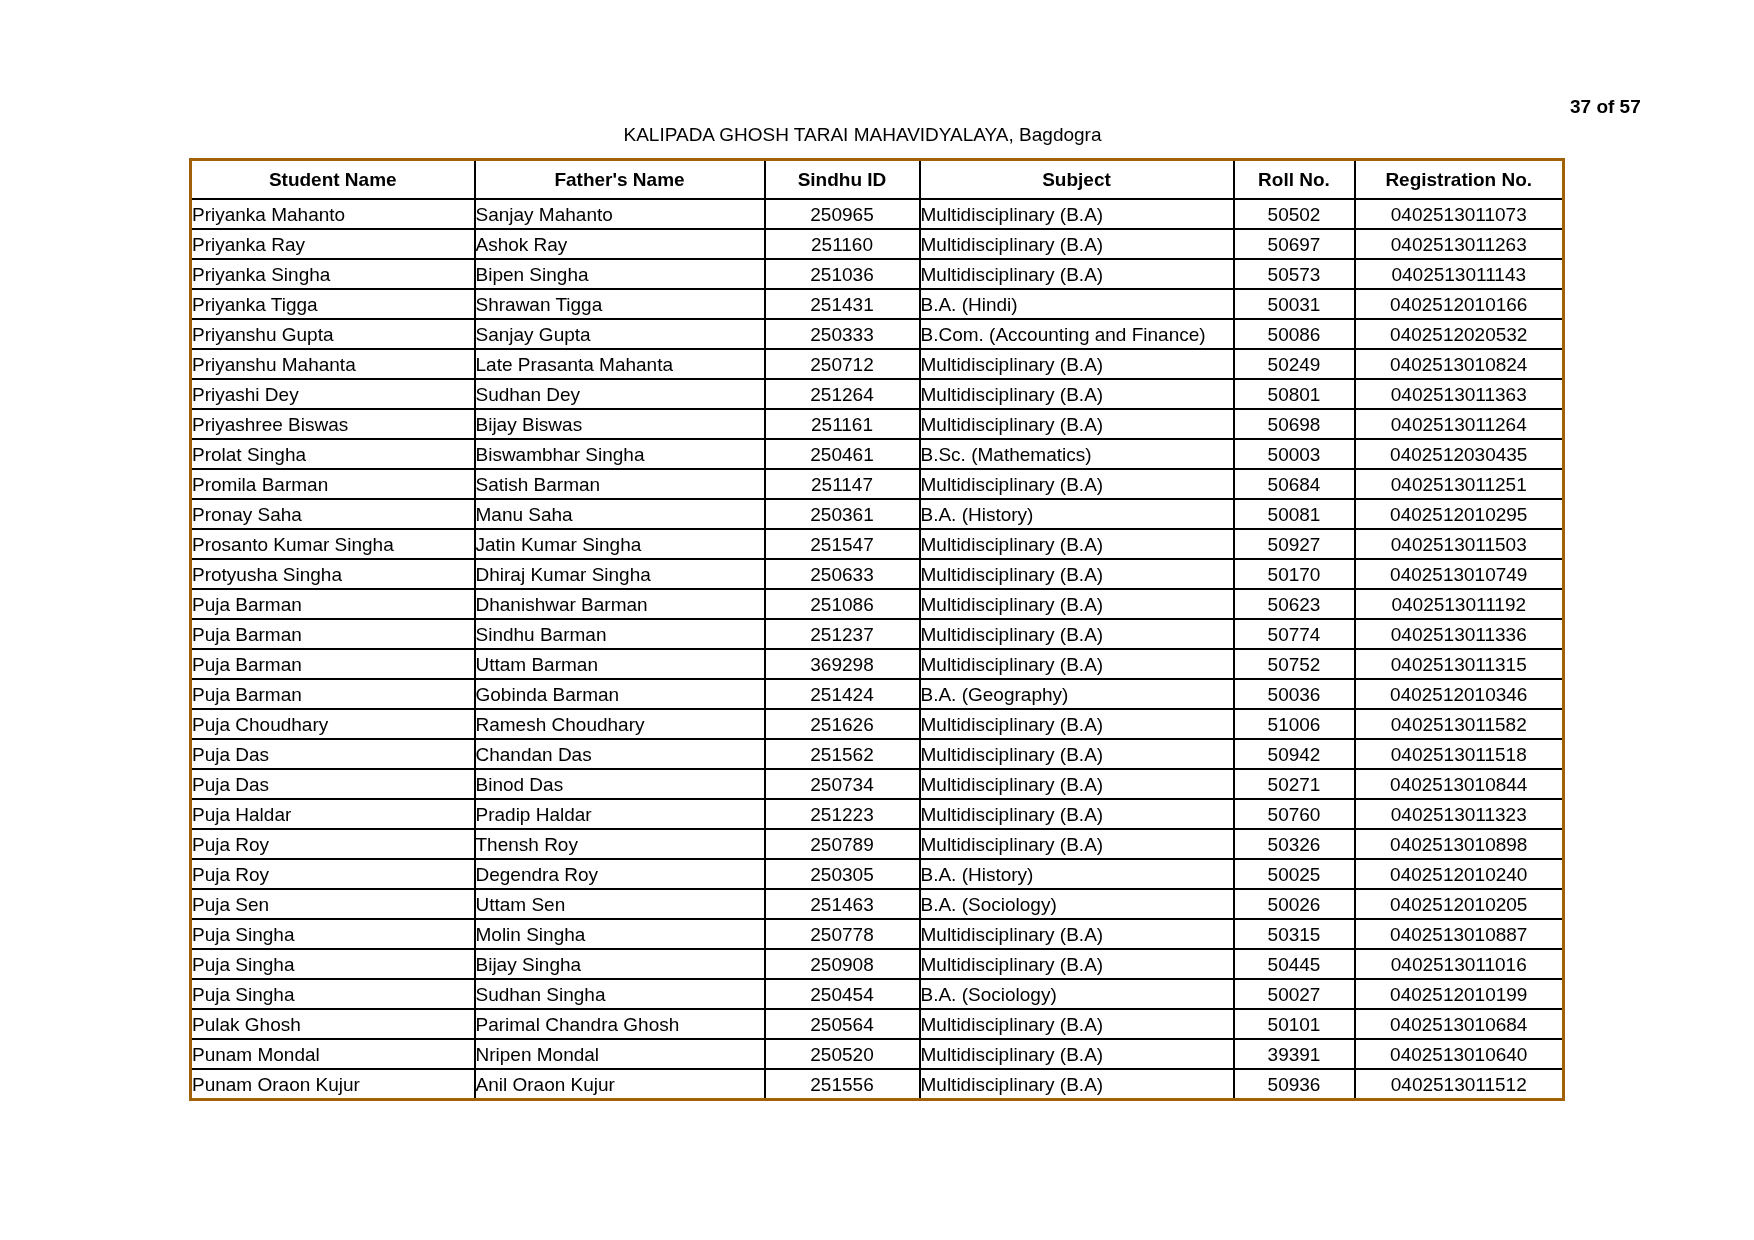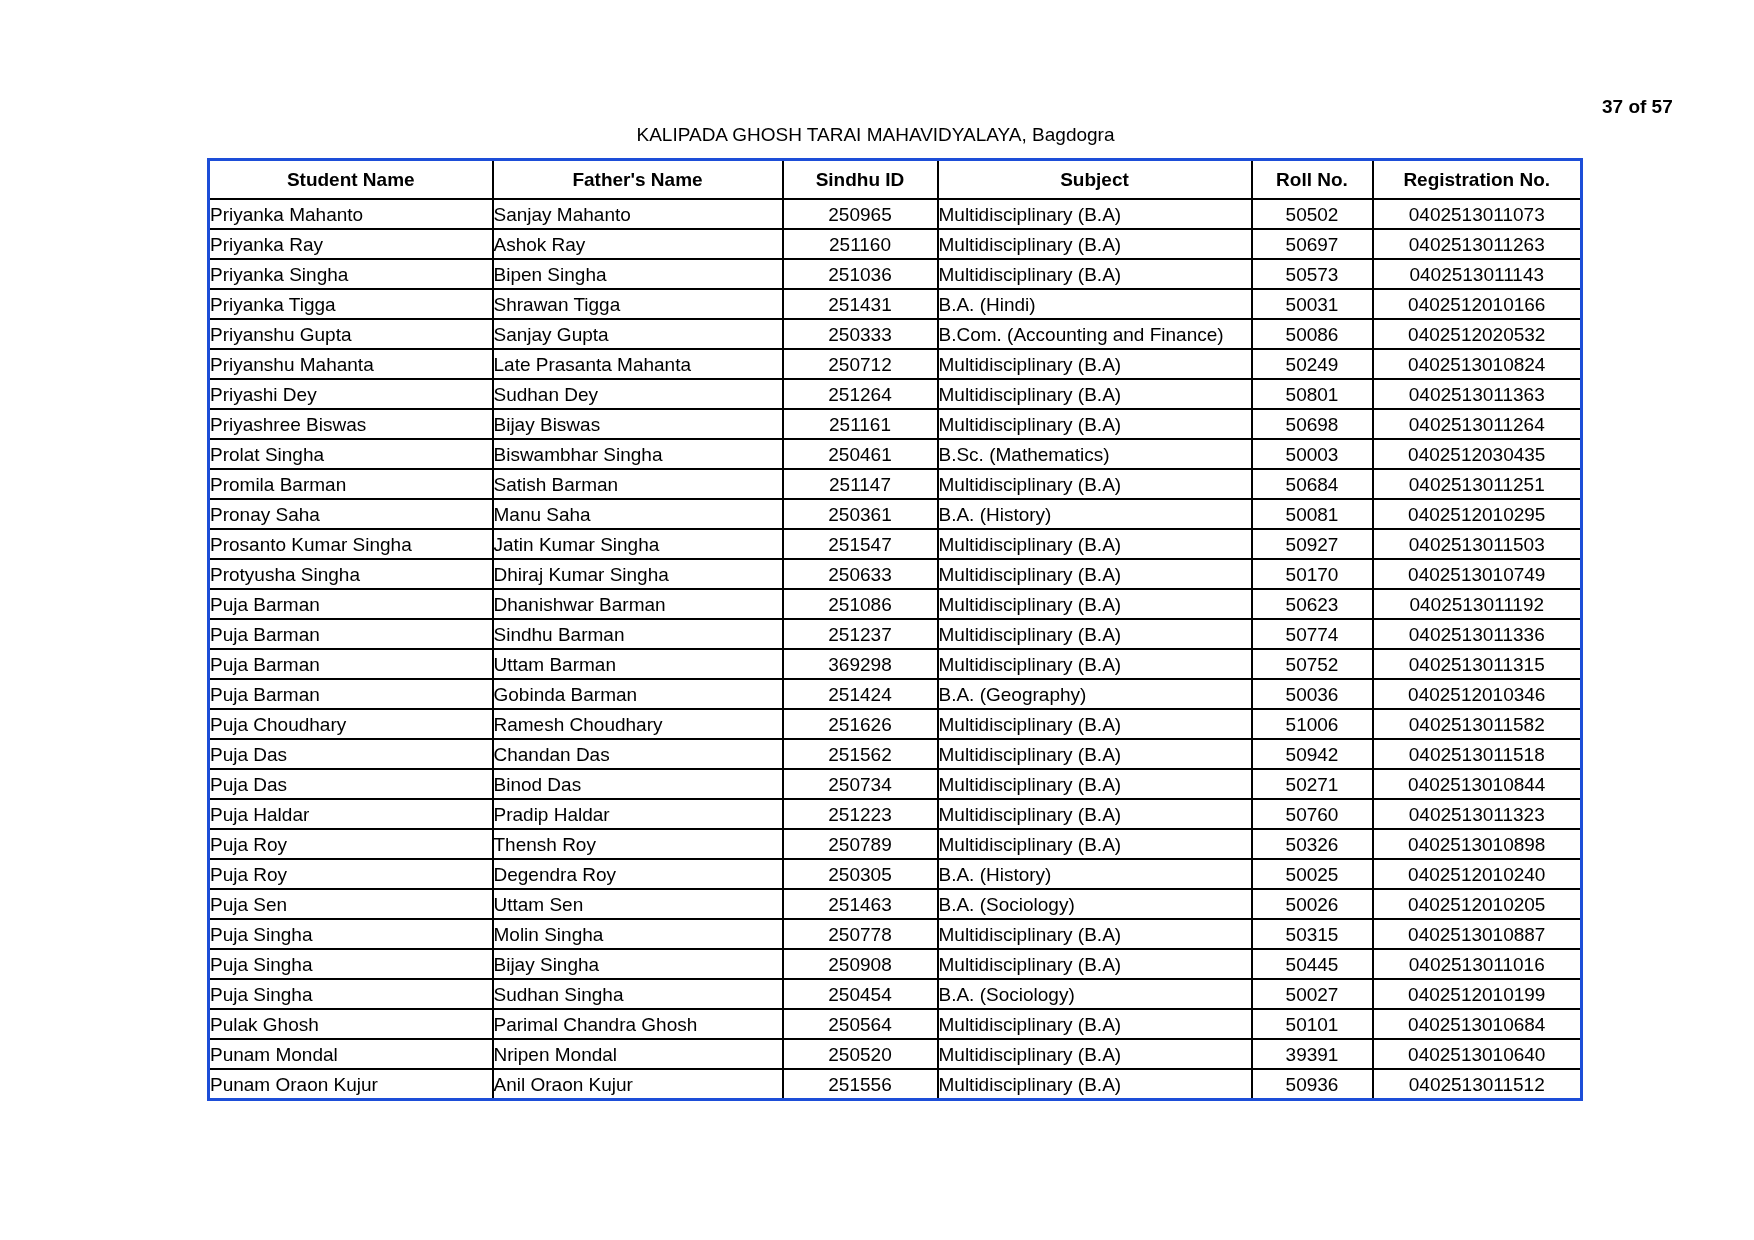--- a/index.html
+++ b/index.html
@@ -14,39 +14,38 @@
     font-family: "Liberation Sans", sans-serif;
     color: #000000;
   }
   .page-indicator {
     position: absolute;
     top: 96px;
     left: 1570px;
     font-size: 19px;
     font-weight: bold;
     white-space: nowrap;
-    margin-left: 32px;
   }
   .doc-title {
     position: absolute;
     top: 124px;
-    left: 189px;
+    left: 176px;
     width: 1373px;
     text-align: center;
     font-size: 19px;
     white-space: nowrap;
   }
   table.student-table {
     position: absolute;
     top: 158px;
-    left: 207px;
+    left: 189px;
     width: 1373px;
     border-collapse: collapse;
     table-layout: fixed;
-    border: 3px solid #1d4ed8;
+    border: 3px solid #a16207;
   }
   table.student-table th,
   table.student-table td {
     border: 2px solid #000000;
     overflow: hidden;
     white-space: nowrap;
     font-size: 19px;
     line-height: 1;
     padding: 0;
   }

